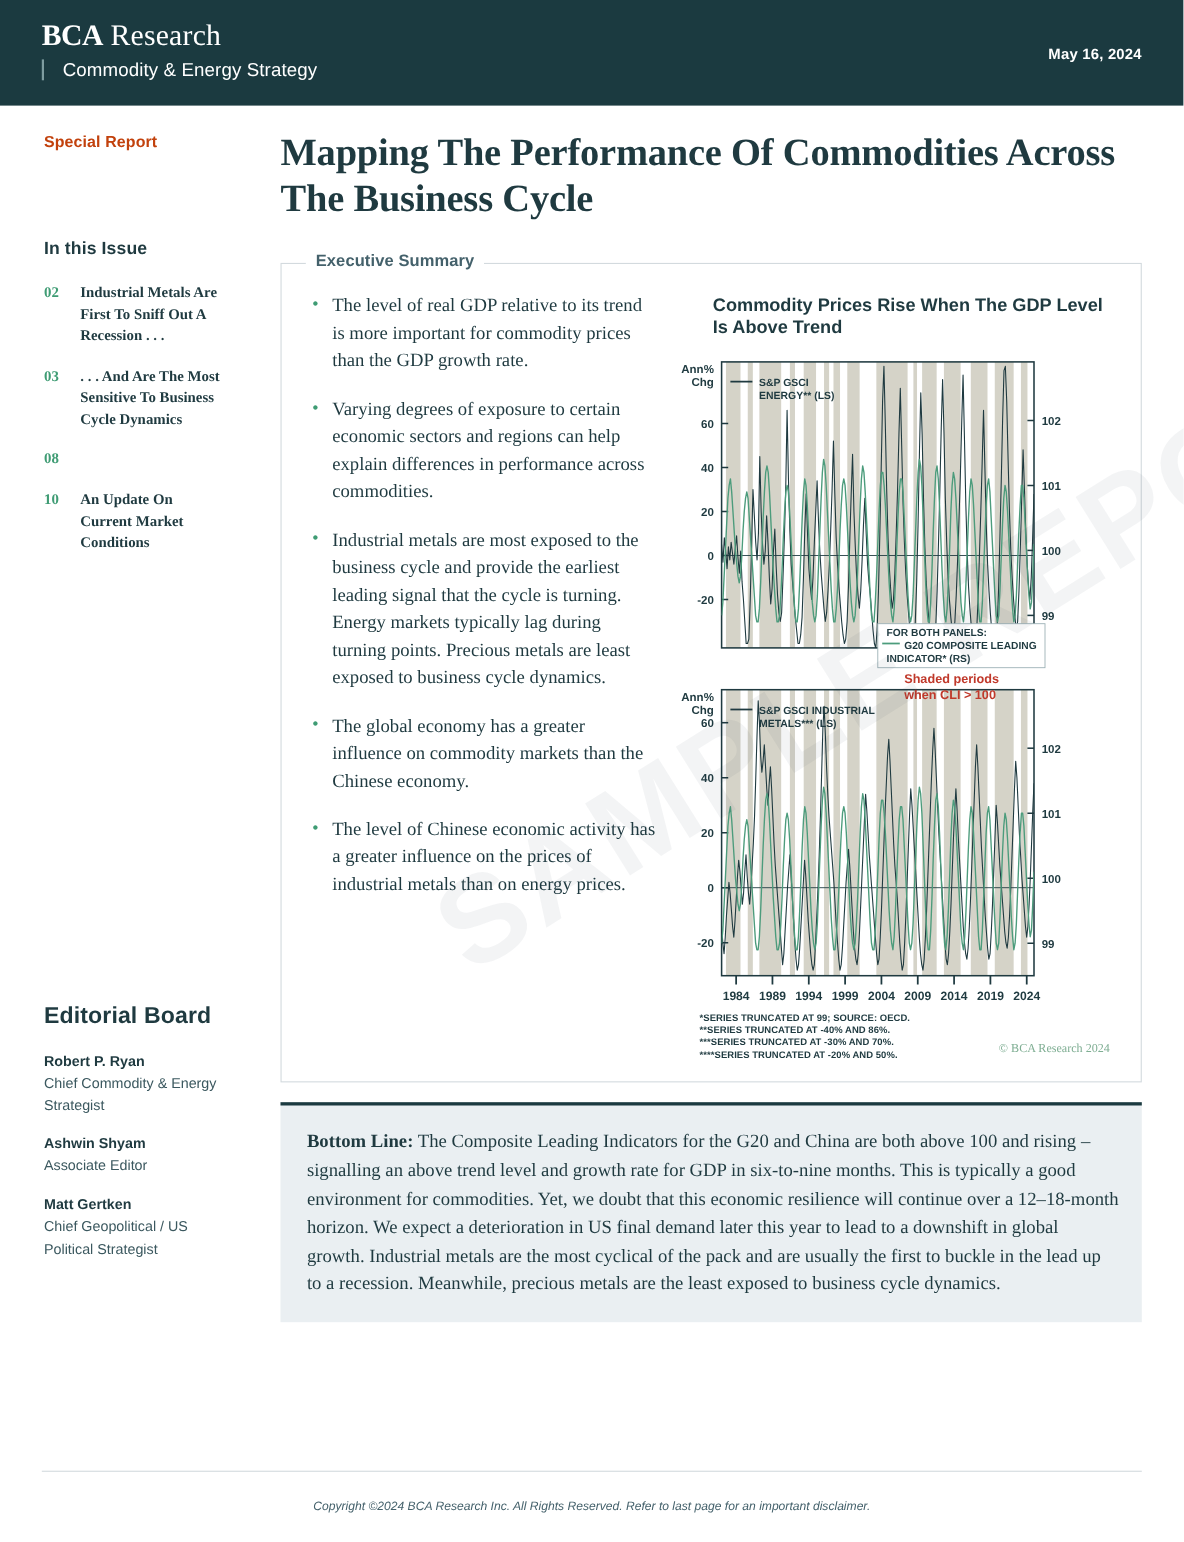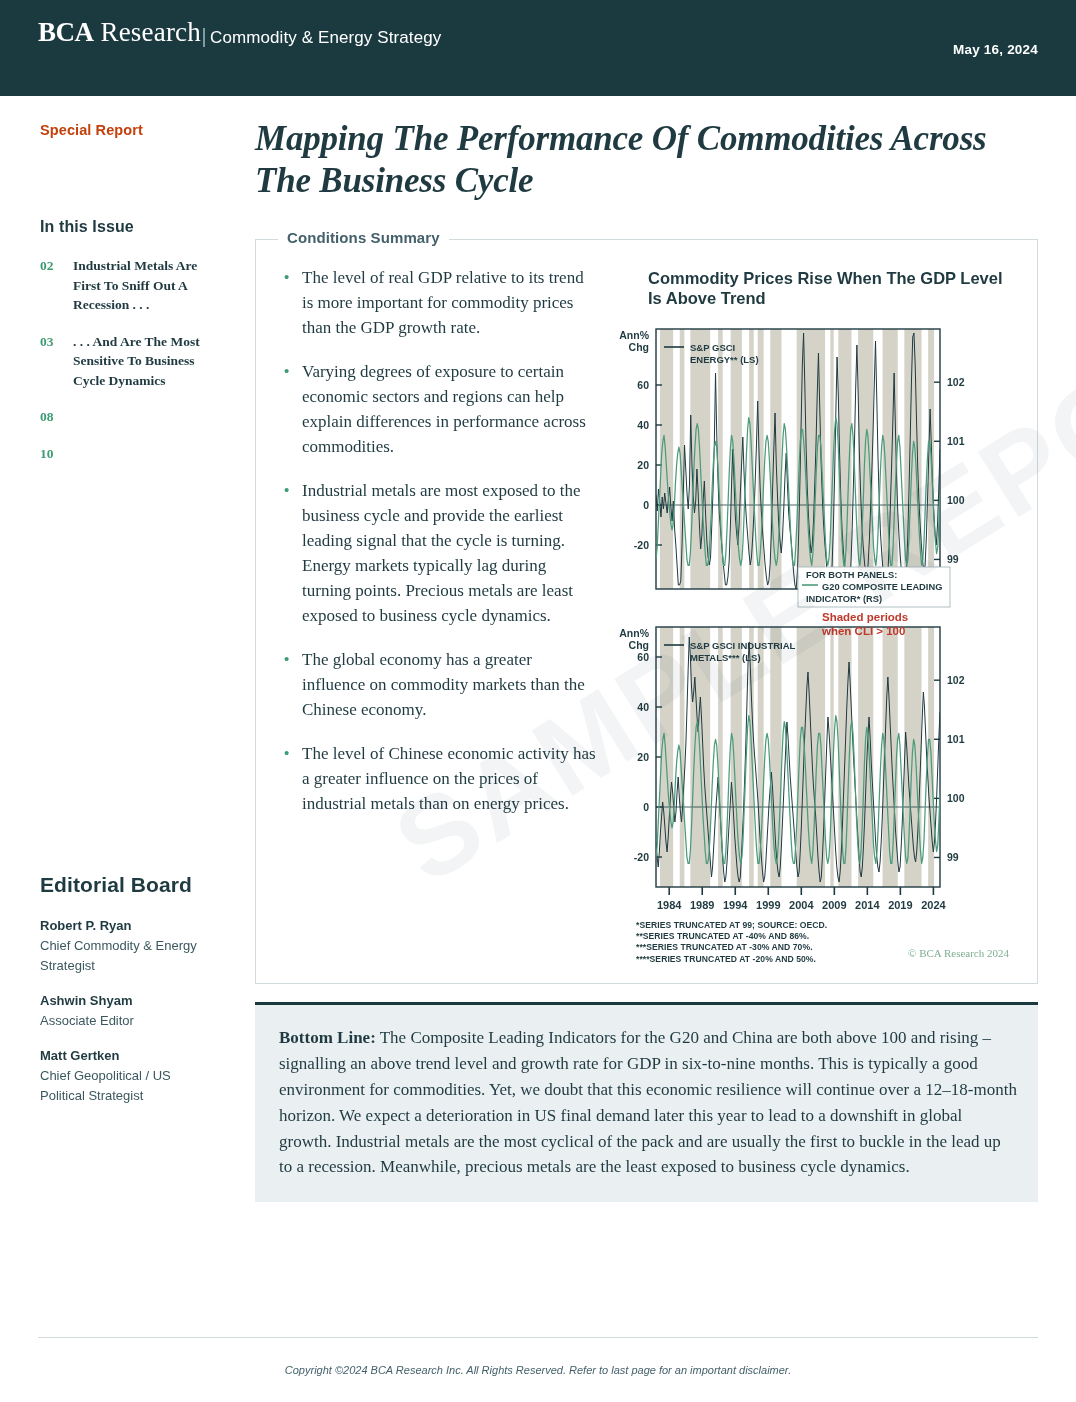--- a/index.html
+++ b/index.html
@@ -12,27 +12,27 @@
     position:relative;
     overflow:hidden;
   }
 
   
   .masthead {
     height:96px; background:#1b3a40;
     display:flex; align-items:flex-start; justify-content:space-between;
     padding:18px 38px 0 38px;
   }
-  .brand-block { display:flex; flex-direction:row; gap:2px;align-items:flex-end; }
+  .brand-block { display:flex; flex-direction:column; gap:2px; }
   .brand-logo {
     font-family:"Liberation Serif", serif;
     font-size:27px; color:#ffffff; letter-spacing:.2px; line-height:1.1;
   }
   .brand-logo .bca { font-weight:700; letter-spacing:-.5px; }
-  .brand-sub-wrap { display:flex; align-items:center; gap:5px; margin-top:4px; }
+  .brand-sub-wrap { display:flex; align-items:center; gap:17px; margin-top:4px; }
   .brand-rule { width:2px; height:19px; background:#7e9ca0; display:block; }
   .brand-sub {
     font-size:17px; color:#ffffff; font-weight:400; letter-spacing:.1px;
   }
   .masthead-date {
     font-size:13.5px; color:#ffffff; font-weight:700; margin-top:24px;
     letter-spacing:.2px;
   }
 
   
@@ -63,21 +63,21 @@
     margin:0 0 19px 0; letter-spacing:.1px;
   }
   .ed-person { margin-bottom:15px; }
   .ed-name { font-size:13px; font-weight:700; color:#1f3a40; line-height:1.55; }
   .ed-role { font-size:13px; font-weight:400; color:#3b585f; line-height:1.55; }
 
   
   .doc-title {
     font-family:"Liberation Serif", serif;
     font-weight:700; font-size:35px; line-height:1.19;
-    color:#1f3a40; letter-spacing:-.2px; margin:0 0 38px 0;font-style:italic;
+    color:#1f3a40; letter-spacing:-.2px; margin:0 0 38px 0;
   }
 
   
   .exec-box { border:1px solid #d3dade; position:relative; padding:26px 22px 18px 22px; }
   .exec-legend {
     position:absolute; top:-11px; left:22px; background:#ffffff;
     padding:0 9px; font-size:15px; font-weight:700; color:#44616b;
     letter-spacing:.1px;
   }
   .exec-inner { display:flex; gap:12px; }
@@ -161,20 +161,21 @@
       </div>
       <div class="toc-item">
         <span class="toc-num">03</span>
         <span class="toc-label">. . . And Are The Most Sensitive To Business Cycle Dynamics</span>
       </div>
       <div class="toc-item">
         <span class="toc-num">08</span>
       </div>
       <div class="toc-item">
         <span class="toc-num">10</span>
+        <span class="toc-label">An Update On Current Market Conditions</span>
       </div>
     </div>
 
     <div style="height:392px;"></div>
 
     <div class="ed-head">Editorial Board</div>
     <div>
       <div class="ed-person">
         <div class="ed-name">Robert P. Ryan</div>
         <div class="ed-role">Chief Commodity &amp; Energy Strategist</div>
@@ -187,21 +188,21 @@
         <div class="ed-name">Matt Gertken</div>
         <div class="ed-role">Chief Geopolitical / US Political Strategist</div>
       </div>
     </div>
   </aside>
 
   <main class="content">
     <h1 class="doc-title">Mapping The Performance Of Commodities Across The Business Cycle</h1>
 
     <section class="exec-box">
-      <div class="exec-legend">Conditions Summary</div>
+      <div class="exec-legend">Executive Summary</div>
       <div class="exec-inner">
 
         <div class="bullets">
           <div class="bullet">
             <span class="bullet-dot">•</span>
             <span class="bullet-text">The level of real GDP relative to its trend is more important for commodity prices than the GDP growth rate.</span>
           </div>
           <div class="bullet">
             <span class="bullet-dot">•</span>
             <span class="bullet-text">Varying degrees of exposure to certain economic sectors and regions can help explain differences in performance across commodities.</span>

